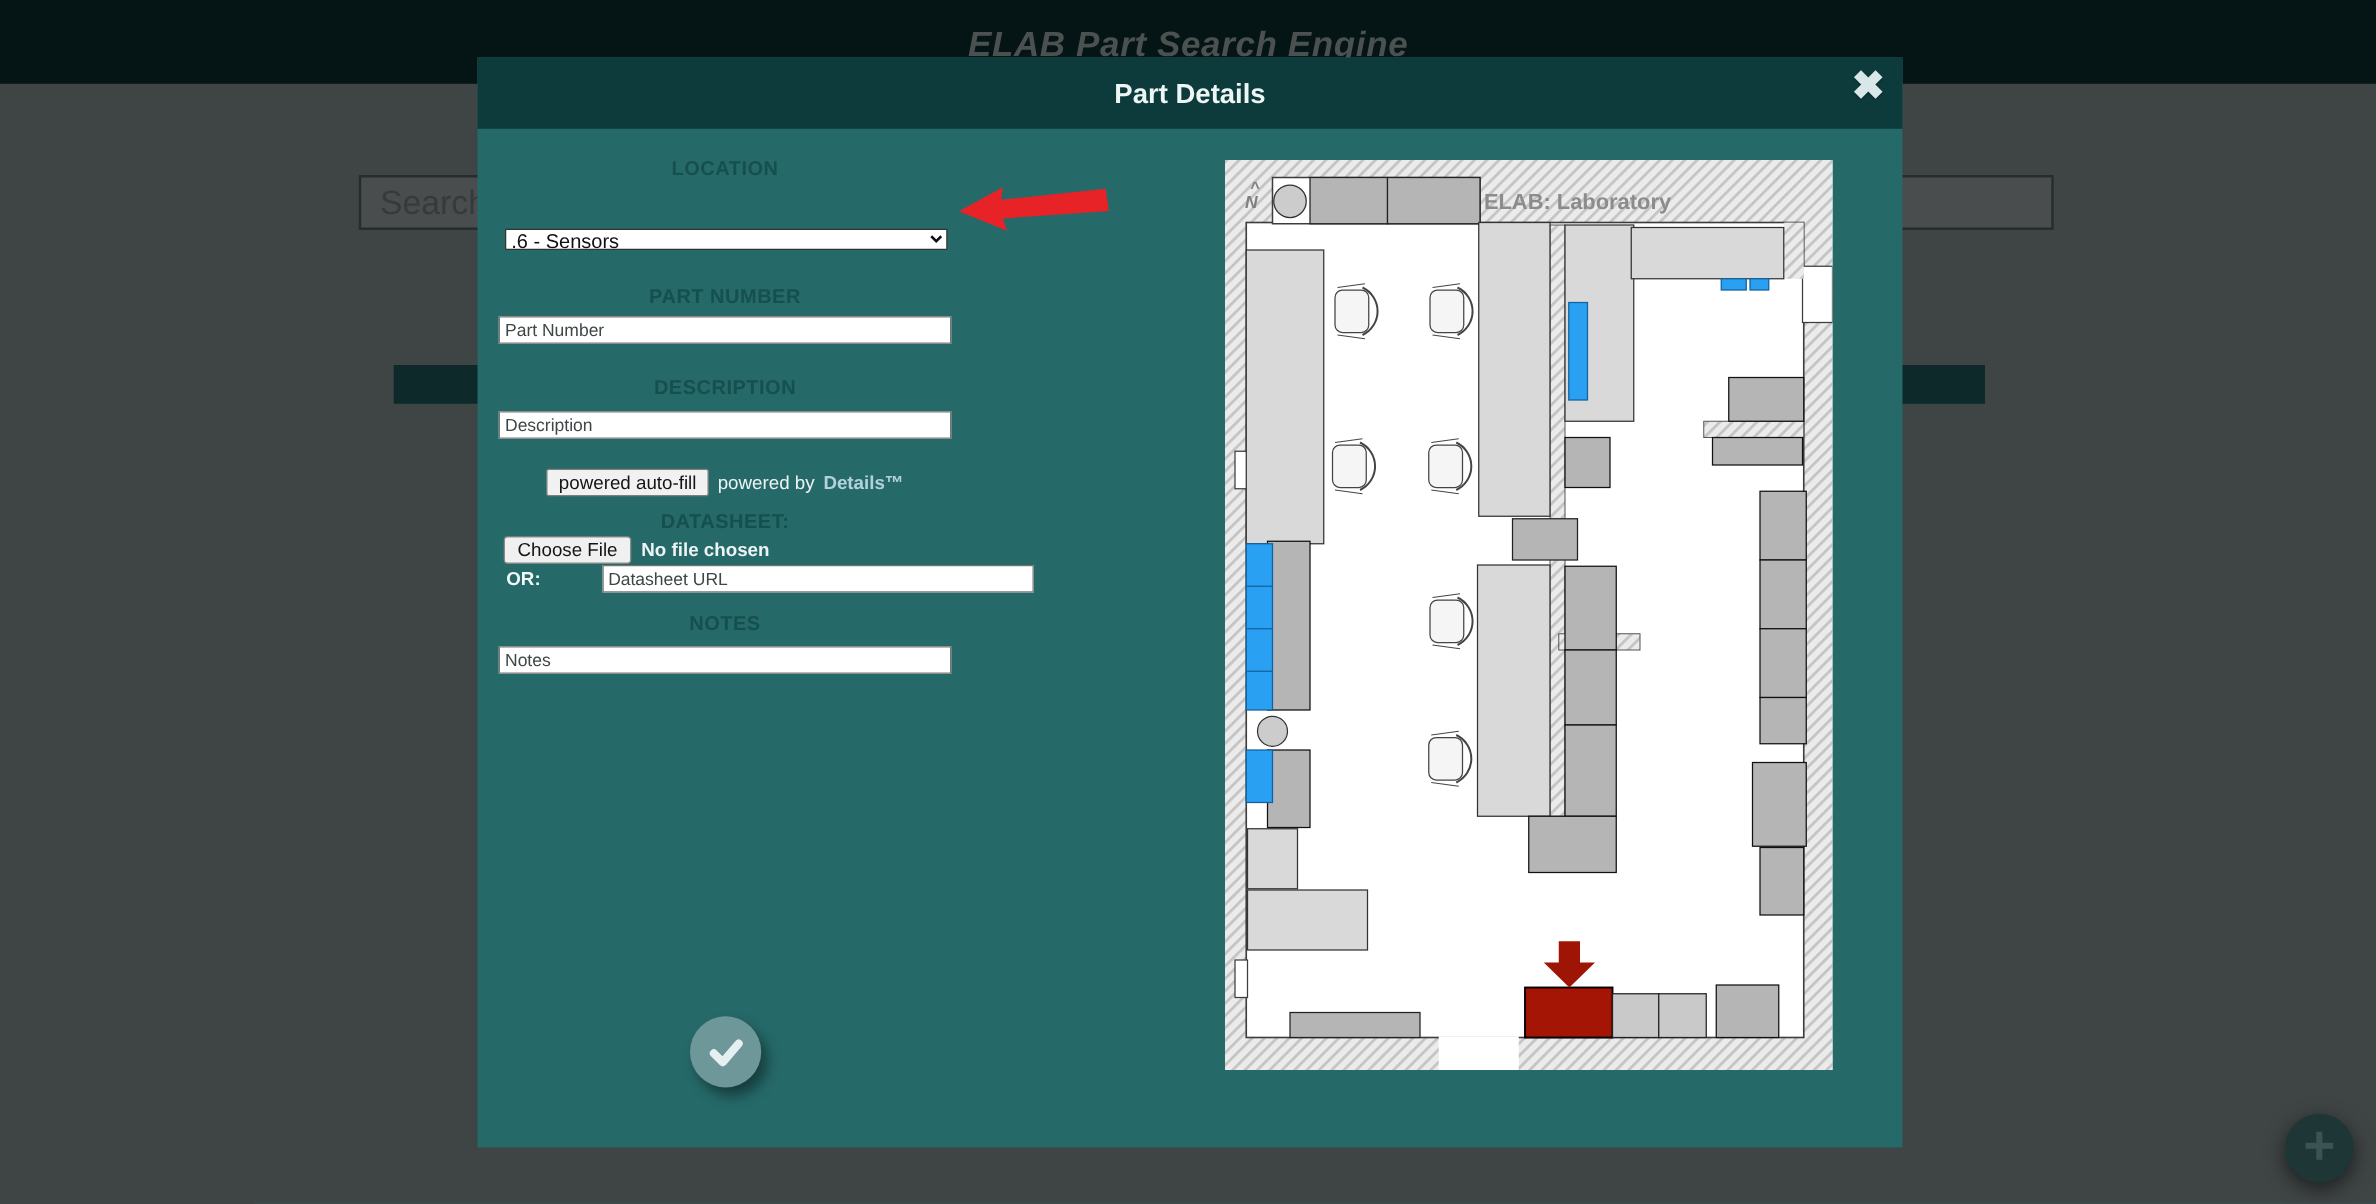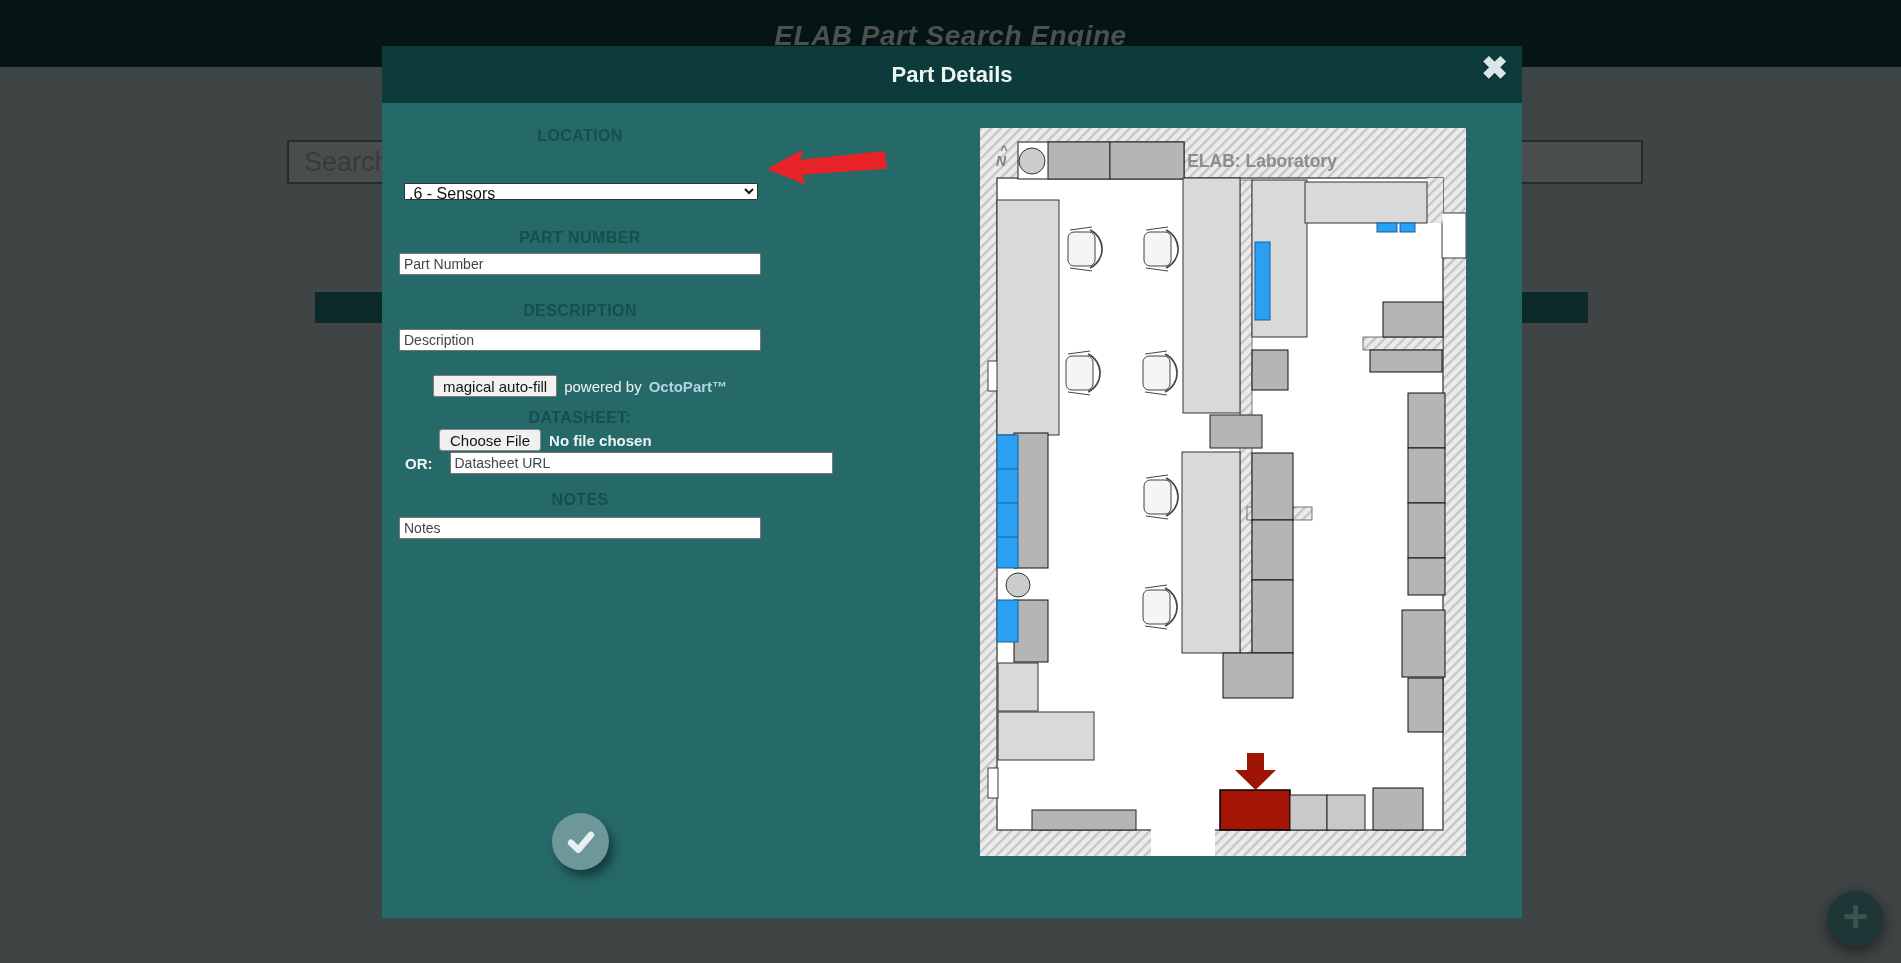--- a/index.html
+++ b/index.html
@@ -68,26 +68,26 @@
     background:#f1f1f1;border:1px solid #7e7e7e;border-radius:2px;height:22px;
     font-size:15px;color:#141414;padding:0 9px;font-family:"Liberation Sans",sans-serif;
   }
   .powered{color:#eef4f4;font-size:15px;font-weight:400;}
   .octopart{color:#b2d2df;font-size:15px;font-weight:700;}
   .file-row{
     position:absolute;left:21px;top:383px;display:flex;align-items:center;gap:8px;
   }
   .file-btn{
     background:#f0f0f0;border:1px solid #8a8a8a;border-radius:3px;height:22px;
-    font-size:15px;color:#141414;padding:0 10px;font-family:"Liberation Sans",sans-serif;margin-left:36px;
+    font-size:15px;color:#141414;padding:0 10px;font-family:"Liberation Sans",sans-serif;
   }
   .file-status{color:#eef4f4;font-size:15px;font-weight:700;}
   .or-row{position:absolute;left:23px;top:406px;display:flex;align-items:center;gap:17px;}
   .or-label{color:#f2f7f7;font-size:15px;font-weight:700;}
-  .url-input{position:static;width:383px;}
+  .url-input{position:static;width:345px;margin-left:32px;}
   .check-btn{
     position:absolute;left:170px;top:767px;width:57px;height:57px;border-radius:50%;
     background:#6d9798;border:none;display:flex;align-items:center;justify-content:center;
     box-shadow:5px 7px 10px rgba(0,0,0,.42);cursor:pointer;
   }
   .red-arrow{position:absolute;left:383px;top:100px;}
   .map-wrap{
     position:absolute;left:598px;top:82px;width:486px;height:728px;background:#fff;
   }
   svg text{font-family:"Liberation Sans",sans-serif;}
@@ -121,23 +121,23 @@
     <polygon points="2,21 38,3 36,13 120,7 122,25 37,28 40,38" fill="#e82328" transform="rotate(-2 60 20)"></polygon>
   </svg>
 
   <div class="field-label" style="top:183px">PART NUMBER</div>
   <input class="txt" style="top: 207px;" placeholder="Part Number">
 
   <div class="field-label" style="top:256px">DESCRIPTION</div>
   <input class="txt" style="top: 283px;" placeholder="Description">
 
   <div class="autofill-row">
-    <button class="autofill-btn">magical auto-fill</button>
+    <button class="autofill-btn">powered auto-fill</button>
     <span class="powered">powered by</span>
-    <span class="octopart">OctoPart™</span>
+    <span class="octopart">Details™</span>
   </div>
 
   <div class="field-label" style="top:363px">DATASHEET:</div>
   <div class="file-row">
     <button class="file-btn">Choose File</button>
     <span class="file-status">No file chosen</span>
   </div>
   <div class="or-row">
     <span class="or-label">OR:</span>
     <input class="txt url-input" placeholder="Datasheet URL" style="">

